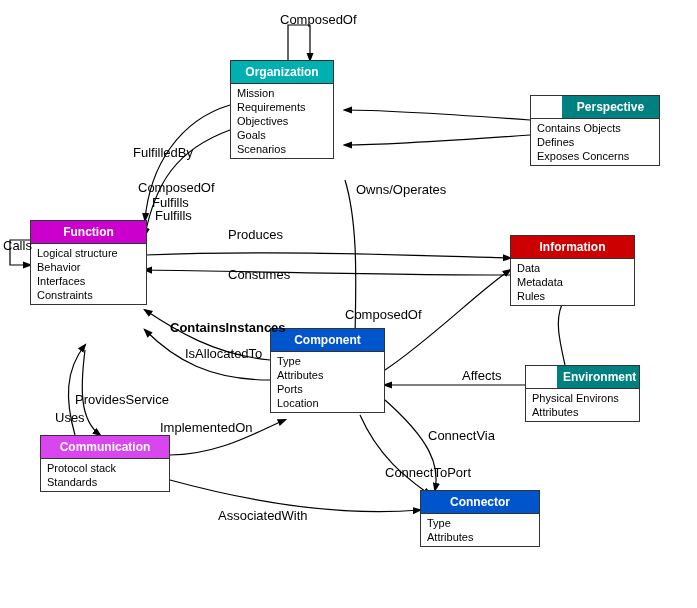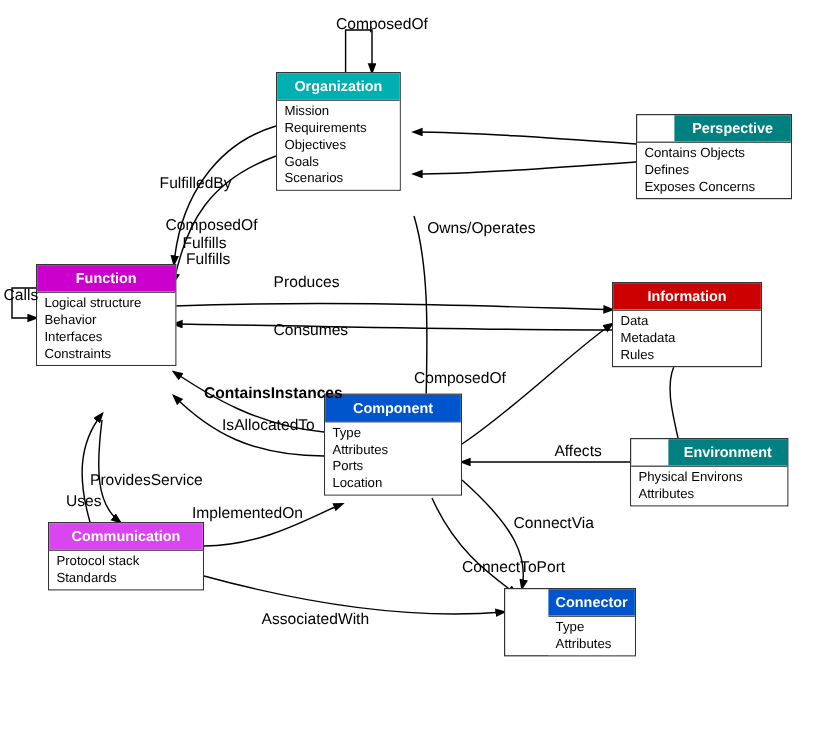--- a/index.html
+++ b/index.html
@@ -161,37 +161,37 @@
   <div class="uml-box" style="left:270px;top:328px;width:115px;">
     <div class="uml-header header-blue">Component</div>
     <div class="uml-body">
       <div>Type</div>
       <div>Attributes</div>
       <div>Ports</div>
       <div>Location</div>
     </div>
   </div>
 
-  <div class="uml-box" style="left:525px;top:365px;width:132px;">
+  <div class="uml-box" style="left:525px;top:365px;width:115px;">
     <div class="uml-header header-teal">Environment</div>
     <div class="uml-body">
       <div>Physical Environs</div>
       <div>Attributes</div>
     </div>
   </div>
 
   <div class="uml-box" style="left:40px;top:435px;width:130px;">
     <div class="uml-header header-yellow">Communication</div>
     <div class="uml-body">
       <div>Protocol stack</div>
       <div>Standards</div>
     </div>
   </div>
 
-  <div class="uml-box" style="left:420px;top:490px;width:110px;padding-left:36px;">
+  <div class="uml-box" style="left:420px;top:490px;width:120px;">
     <div class="uml-header header-blue">Connector</div>
     <div class="uml-body">
       <div>Type</div>
       <div>Attributes</div>
     </div>
   </div>
 
   <span class="arrow-label" style="left:280px;top:12px;">ComposedOf</span>
   <span class="arrow-label" style="left:133px;top:145px;">FulfilledBy</span>
   <span class="arrow-label" style="left:138px;top:180px;">ComposedOf</span>

